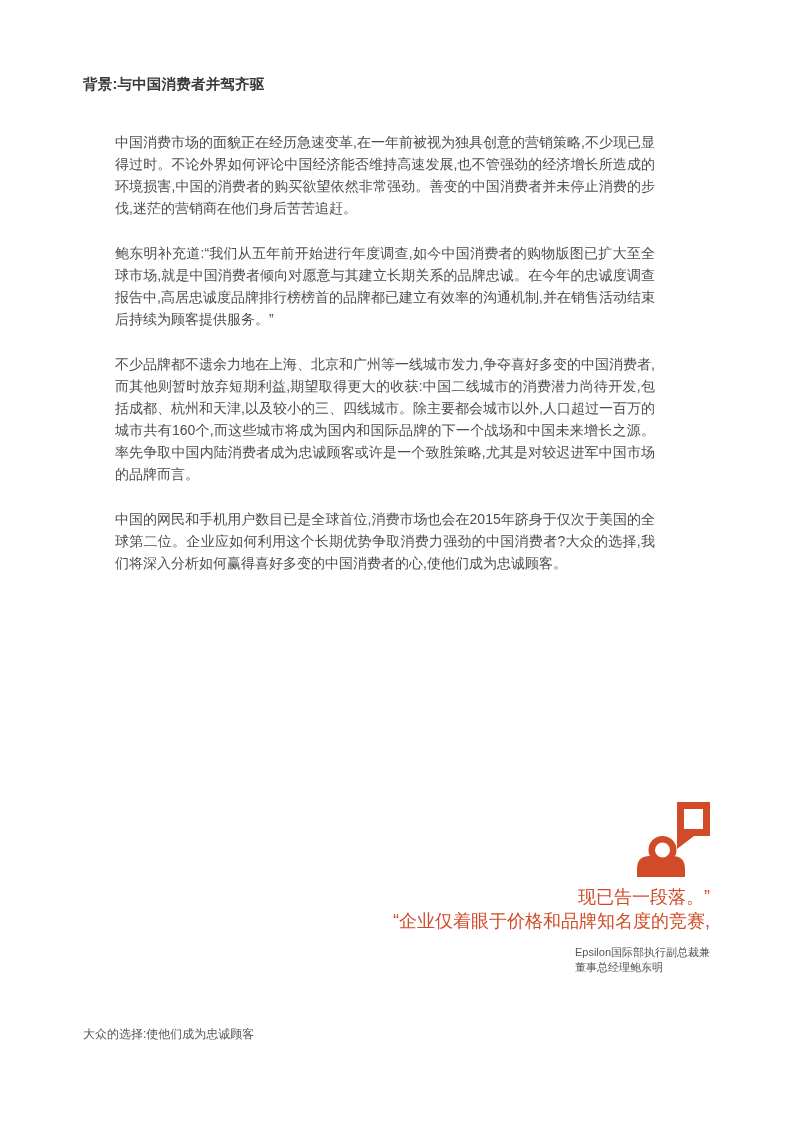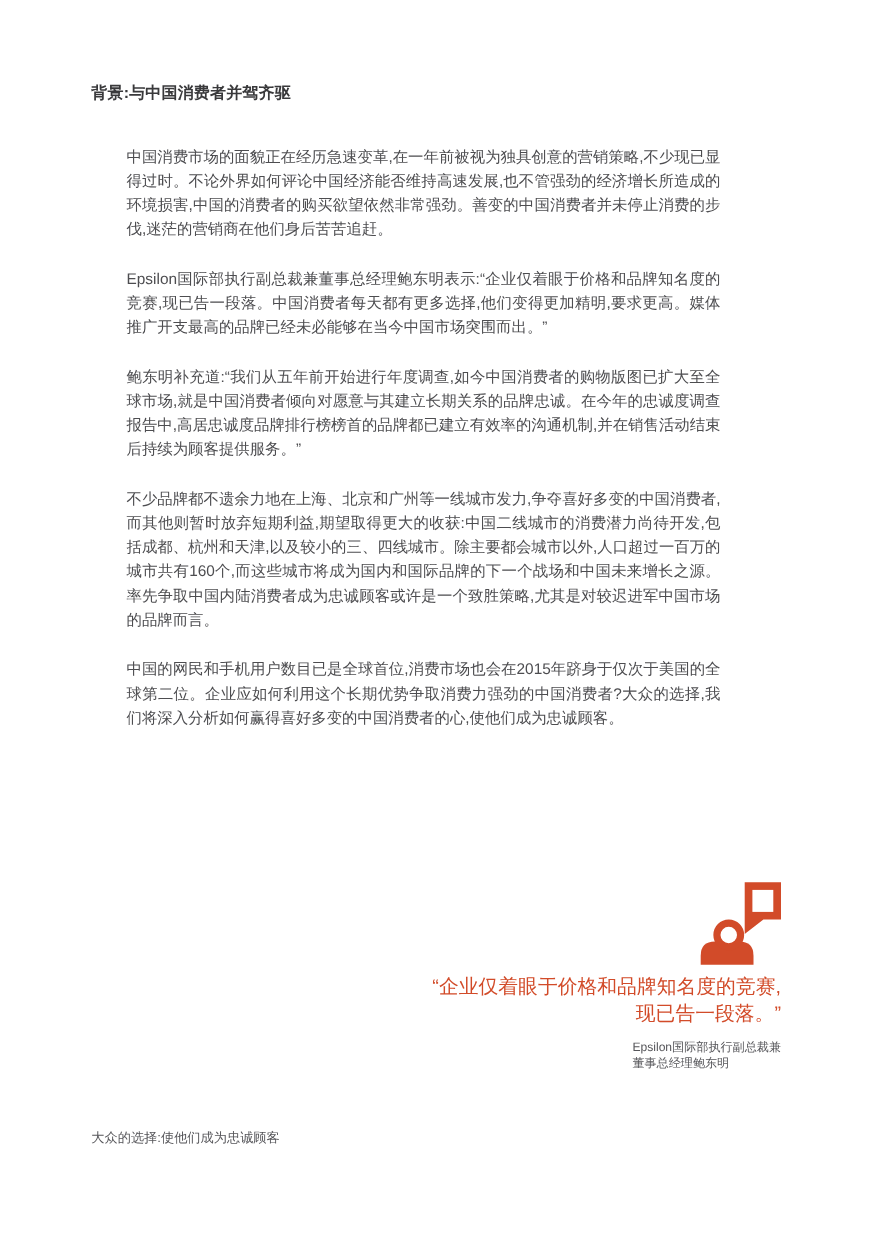--- a/index.html
+++ b/index.html
@@ -45,41 +45,40 @@
 </style>
 </head>
 <body>
 
 <div class="page">
 
   <h1 class="section-heading">背景:与中国消费者并驾齐驱</h1>
 
   <div class="body-col">
     <p>中国消费市场的面貌正在经历急速变革,在一年前被视为独具创意的营销策略,不少现已显得过时。不论外界如何评论中国经济能否维持高速发展,也不管强劲的经济增长所造成的环境损害,中国的消费者的购买欲望依然非常强劲。善变的中国消费者并未停止消费的步伐,迷茫的营销商在他们身后苦苦追赶。</p>
-    <p>Epsilon国际部执行副总裁兼董事总经理鲍东明表示:“企业仅着眼于价格和品牌知名度的竞赛,现已告一段落。中国消费者每天都有更多选择,他们变得更加精明,要求更高。媒体推广开支最高的品牌已经未必能够在当今中国市场突围而出。”</p>
     <p>鲍东明补充道:“我们从五年前开始进行年度调查,如今中国消费者的购物版图已扩大至全球市场,就是中国消费者倾向对愿意与其建立长期关系的品牌忠诚。在今年的忠诚度调查报告中,高居忠诚度品牌排行榜榜首的品牌都已建立有效率的沟通机制,并在销售活动结束后持续为顾客提供服务。”</p>
     <p>不少品牌都不遗余力地在上海、北京和广州等一线城市发力,争夺喜好多变的中国消费者,而其他则暂时放弃短期利益,期望取得更大的收获:中国二线城市的消费潜力尚待开发,包括成都、杭州和天津,以及较小的三、四线城市。除主要都会城市以外,人口超过一百万的城市共有160个,而这些城市将成为国内和国际品牌的下一个战场和中国未来增长之源。率先争取中国内陆消费者成为忠诚顾客或许是一个致胜策略,尤其是对较迟进军中国市场的品牌而言。</p>
     <p>中国的网民和手机用户数目已是全球首位,消费市场也会在2015年跻身于仅次于美国的全球第二位。企业应如何利用这个长期优势争取消费力强劲的中国消费者?大众的选择,我们将深入分析如何赢得喜好多变的中国消费者的心,使他们成为忠诚顾客。</p>
   </div>
 
   <div class="pullquote-icon">
     <svg width="77" height="80" viewBox="0 0 77 80" xmlns="http://www.w3.org/2000/svg" aria-hidden="true">
 
       <path d="M43 1 h33 v34 h-16 l-17 13 z" fill="#d24b29"></path>
       <rect x="50" y="8" width="19" height="20" fill="#ffffff"></rect>
 
       <path d="M3 76 L3 68 Q3 55 16 55 L38 55 Q51 55 51 68 L51 76 Z" fill="#d24b29"></path>
 
       <circle cx="28.5" cy="49" r="10.75" fill="#ffffff" stroke="#d24b29" stroke-width="6.5"></circle>
     </svg>
   </div>
 
   <div class="pullquote">
+    <div>现已告一段落。”</div>
     <div>“企业仅着眼于价格和品牌知名度的竞赛,</div>
-    <div>现已告一段落。”</div>
   </div>
 
   <div class="attribution">
     <div>Epsilon国际部执行副总裁兼</div>
     <div>董事总经理鲍东明</div>
   </div>
 
   <div class="footer-title">大众的选择:使他们成为忠诚顾客</div>
 
 </div>

